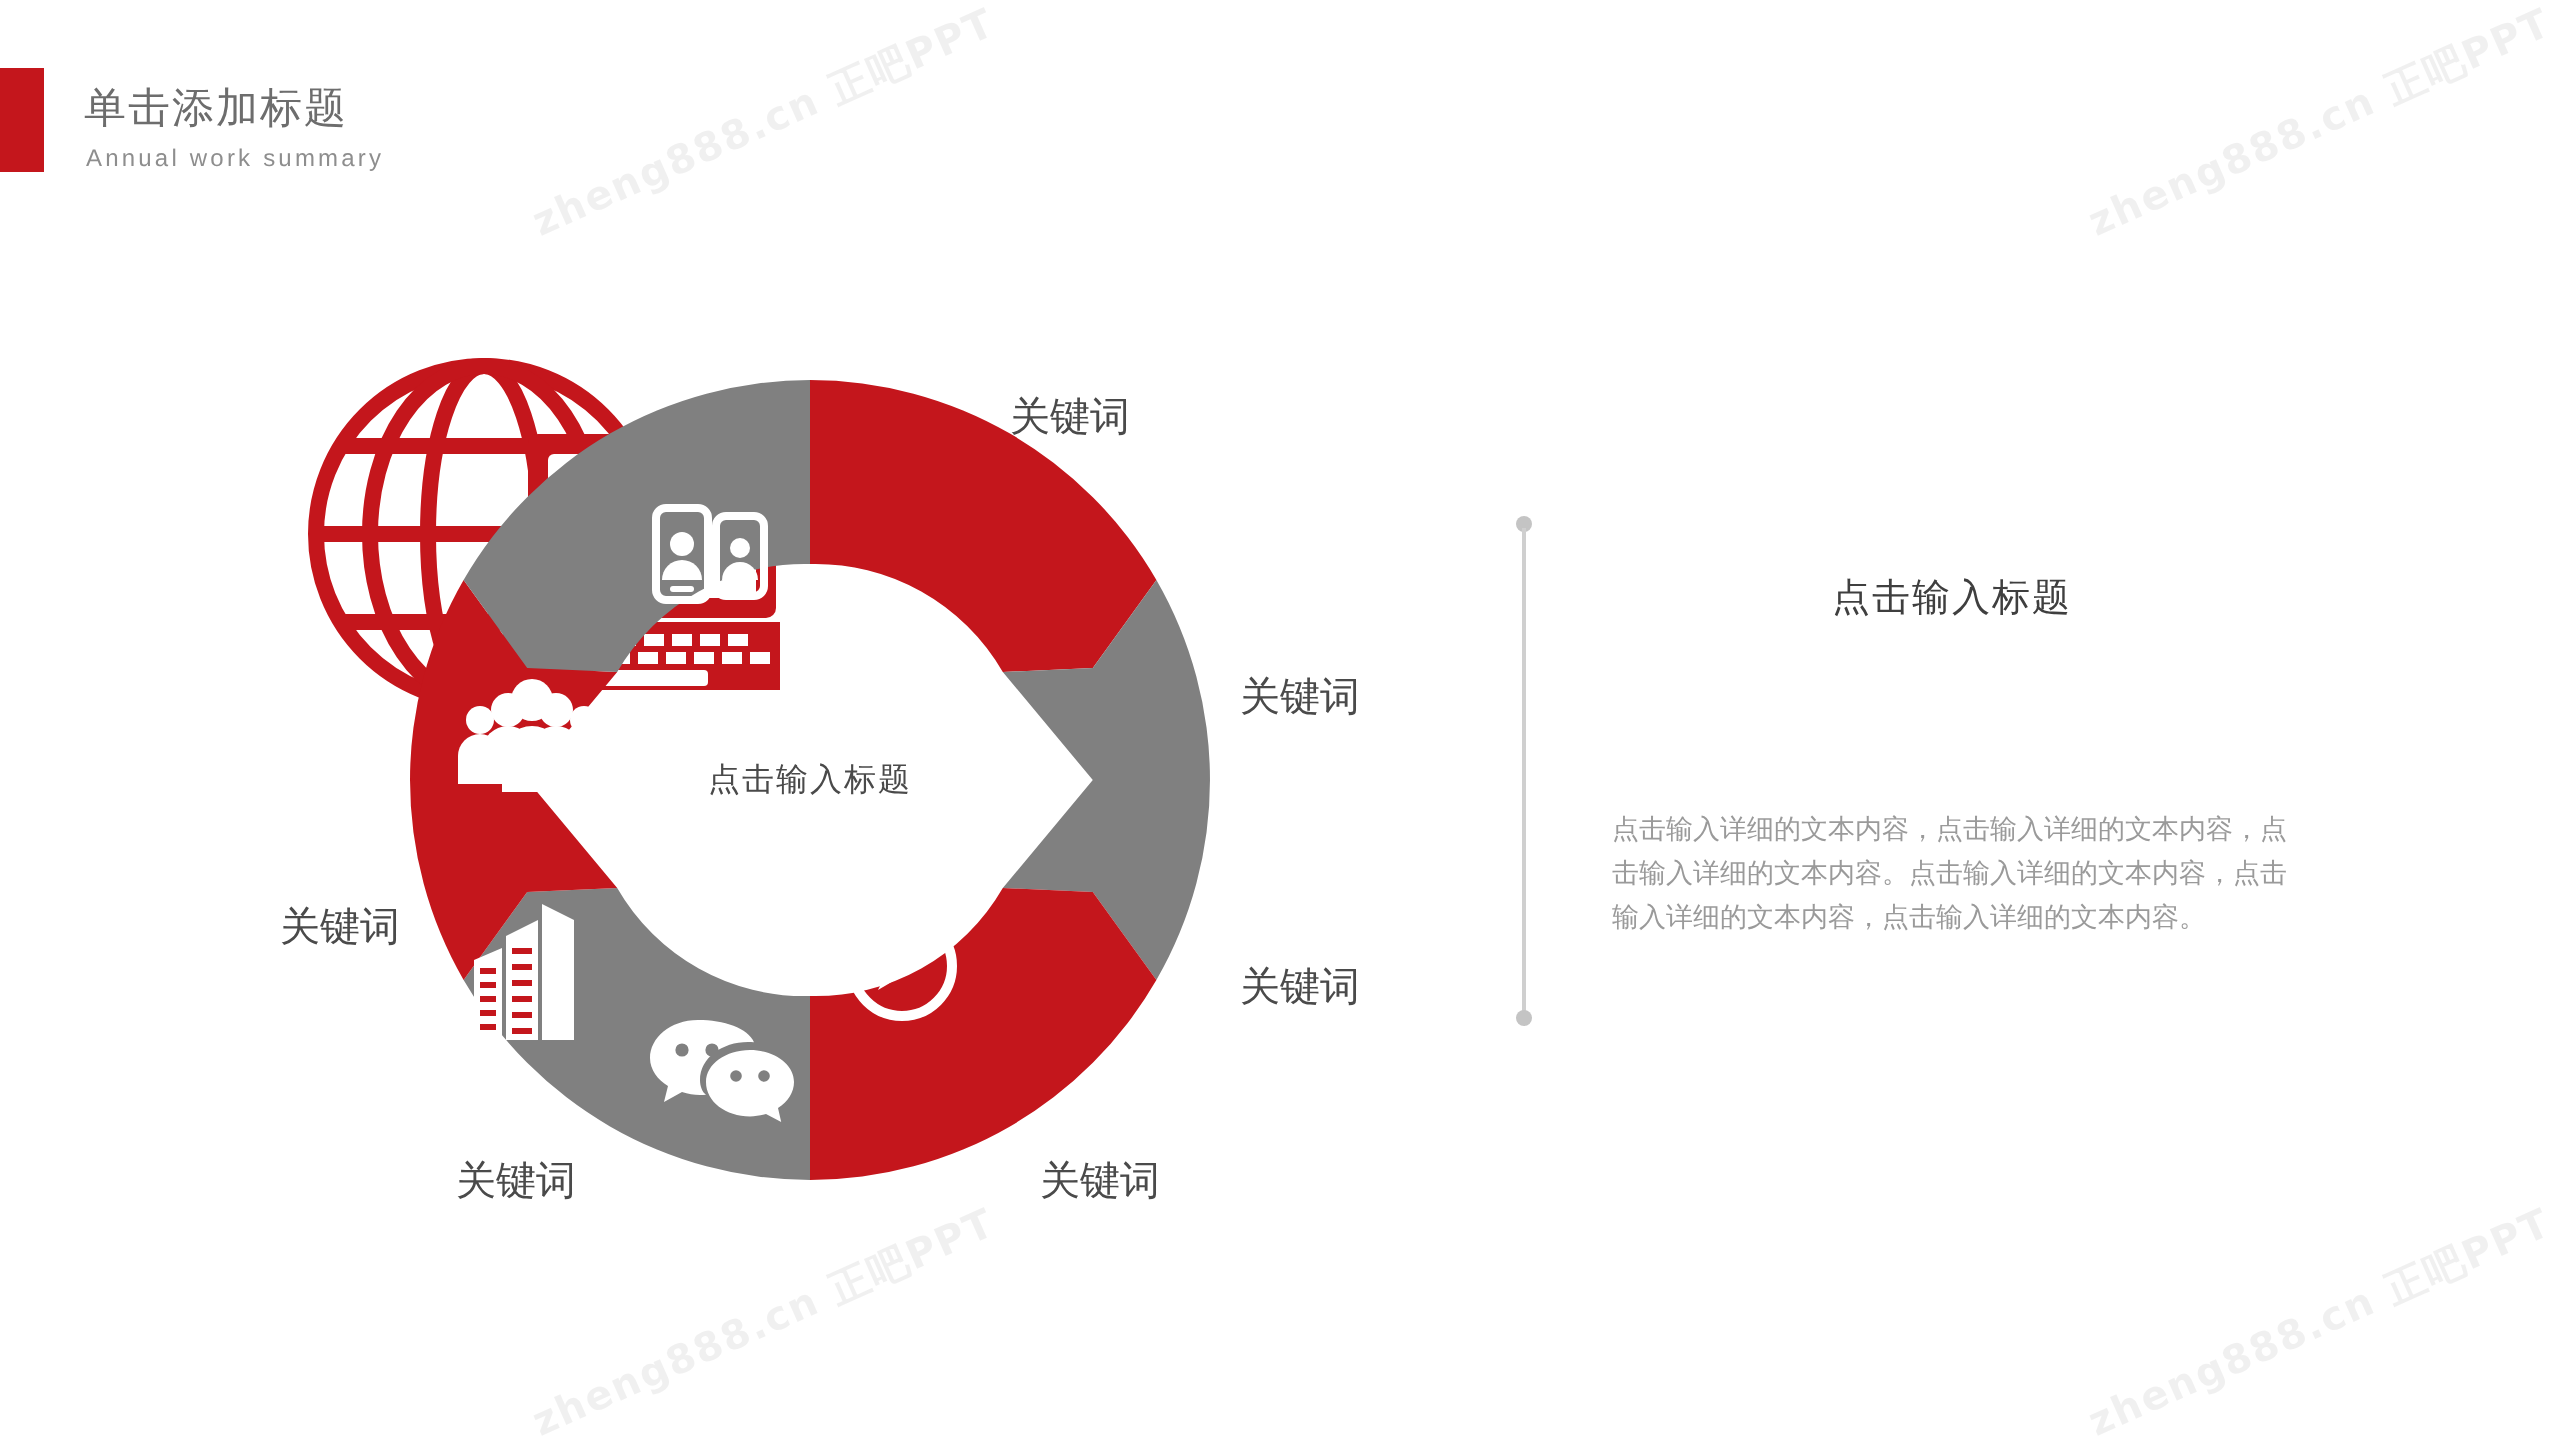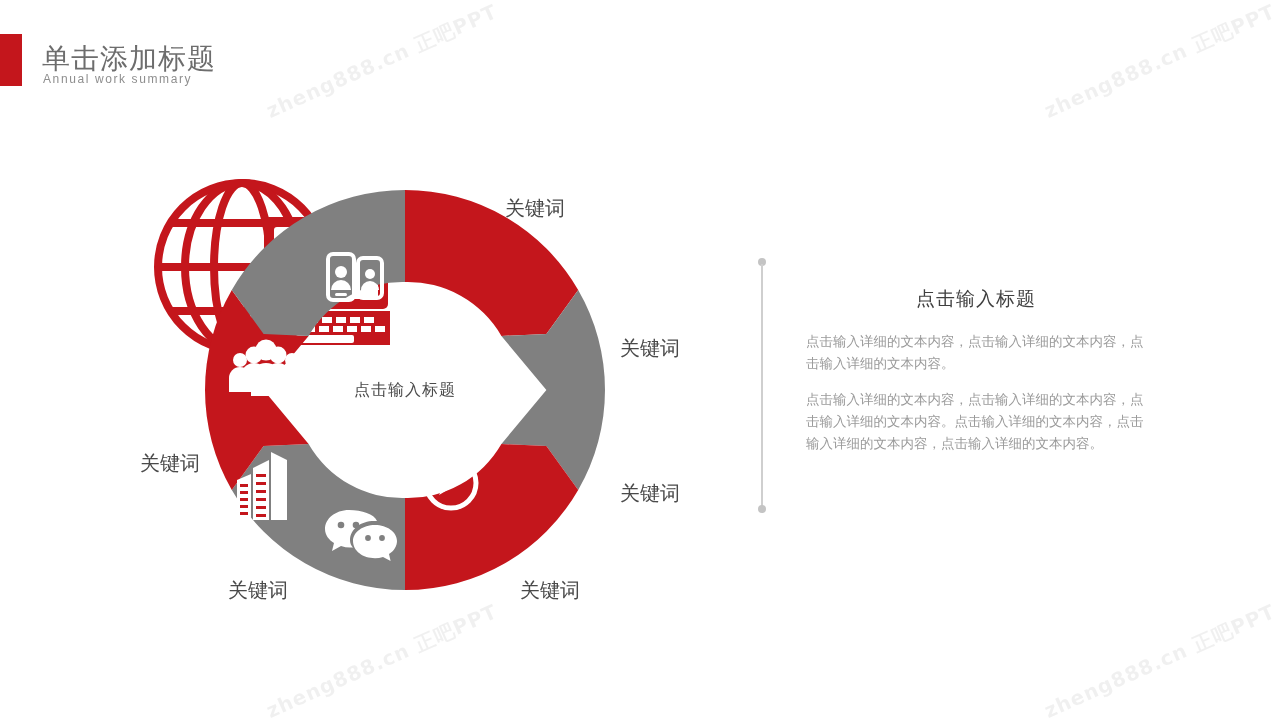--- a/index.html
+++ b/index.html
@@ -9,21 +9,21 @@
     font-family:"Liberation Sans","DejaVu Sans",sans-serif;
     overflow:hidden;position:relative;
   }
   
   .hdr-accent{
     position:absolute;left:0;top:34px;width:22px;height:52px;
     background:#c4161c;
   }
   .hdr-title{
     position:absolute;left:42px;top:40px;
-    font-size:28px;color:#6d6d6d;letter-spacing:1px;
+    font-size:21px;color:#6d6d6d;letter-spacing:1px;
     font-family:Liberation Mono, monospace;
   }
   .hdr-sub{
     position:absolute;left:43px;top:72px;
     font-size:12px;color:#8e8e8e;letter-spacing:1.6px;text-align:center;
   }
   
   .diagram{position:absolute;left:150px;top:165px;width:520px;height:455px;}
   .donut{position:absolute;left:55px;top:25px;width:400px;height:400px;}
   .donut svg{display:block;}
@@ -56,21 +56,21 @@
     position:absolute;left:48px;top:28px;width:340px;text-align:center;
     font-size:19px;color:#3f3f3f;letter-spacing:1px;
     font-family:"DejaVu Sans",sans-serif;
   }
   .panel-p{
     position:absolute;left:48px;width:340px;
     font-size:13.5px;line-height:22px;color:#9a9a9a;
     font-family:"DejaVu Sans",sans-serif;
   }
   .panel-p.p1{top:72px;}
-  .panel-p.p2{top:130px;}
+  .panel-p.p2{top:146px;}
   
   .wm{
     position:absolute;color:#000;opacity:.055;
     font-size:20px;font-weight:bold;letter-spacing:1px;
     transform:rotate(-24deg);transform-origin:left top;
     white-space:nowrap;pointer-events:none;
     font-family:"DejaVu Sans",sans-serif;
   }
 </style>
 </head>
@@ -265,20 +265,19 @@
   <div class="kw" style="left:-10px;top:285px;">关键词</div>
 </div>
 
 <div class="panel">
   <div class="rail">
     <div class="dot t"></div>
     <div class="line"></div>
     <div class="dot b"></div>
   </div>
   <div class="panel-title">点击输入标题</div>
-  <div class="panel-p p1">点击输入详细的文本内容，点击输入详细的文本内容，点击输入详细的文本内容。</div>
   <div class="panel-p p2">点击输入详细的文本内容，点击输入详细的文本内容，点击输入详细的文本内容。点击输入详细的文本内容，点击输入详细的文本内容，点击输入详细的文本内容。</div>
 </div>
 
 <div class="wm" style="left:262px;top:100px;">zheng888.cn 正吧PPT</div>
 <div class="wm" style="left:1040px;top:100px;">zheng888.cn 正吧PPT</div>
 <div class="wm" style="left:262px;top:700px;">zheng888.cn 正吧PPT</div>
 <div class="wm" style="left:1040px;top:700px;">zheng888.cn 正吧PPT</div>
 
 </body></html>

